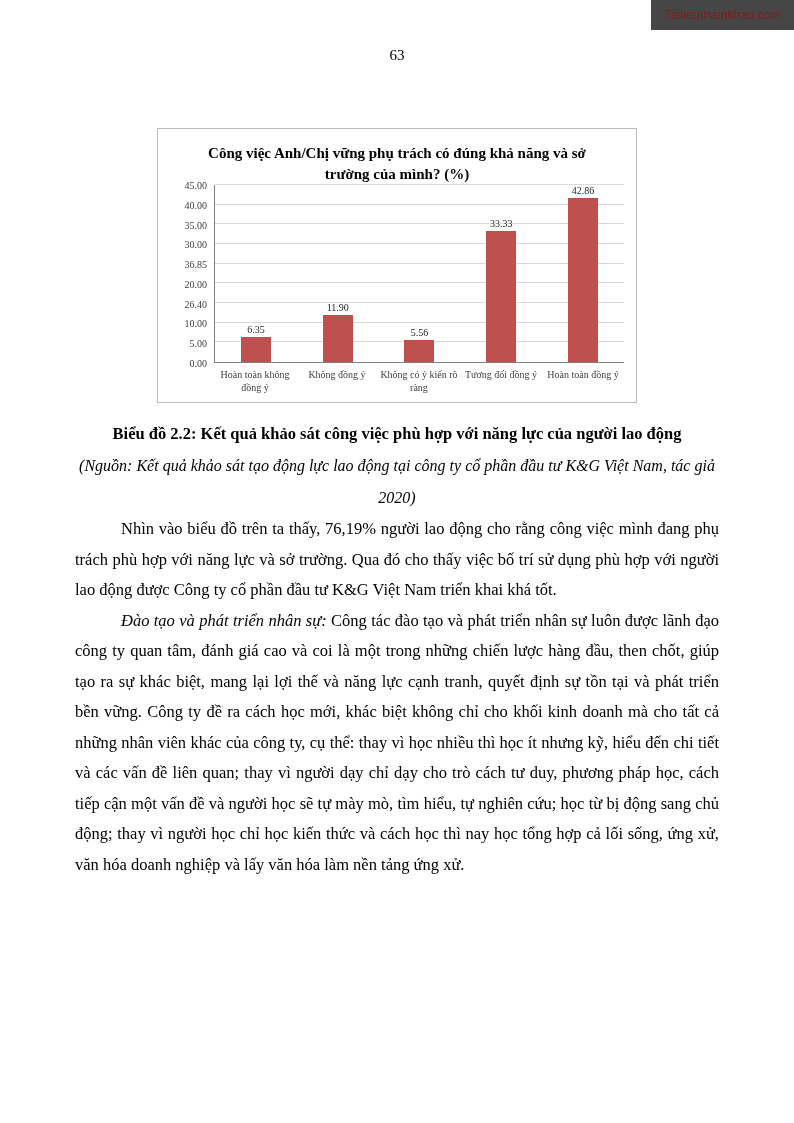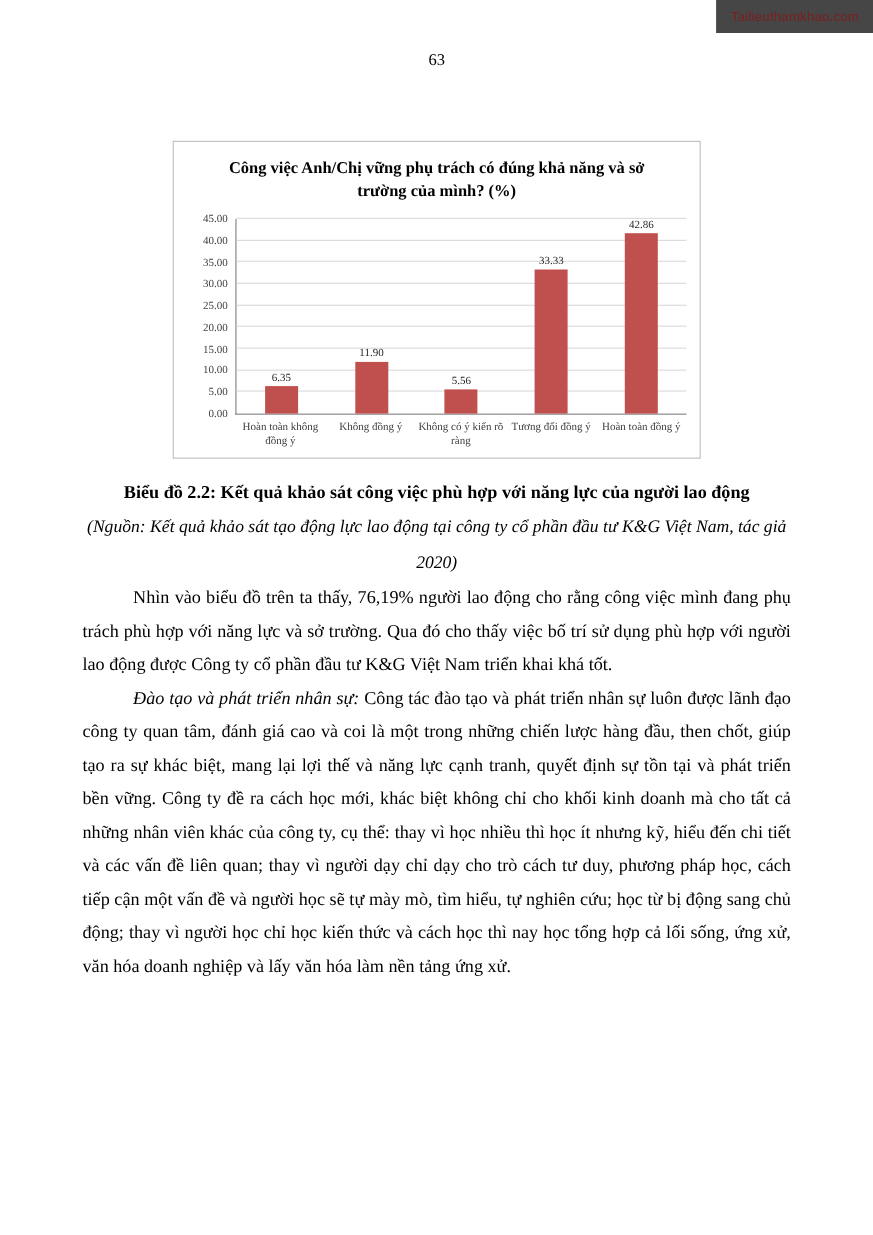--- a/index.html
+++ b/index.html
@@ -37,21 +37,21 @@
     background:#fff;
   }
   .chart-title {
     font-weight:bold;
     font-size:15px;
     line-height:1.4;
     text-align:center;
     max-width:400px;
     margin:0 auto;
   }
-  .chart-body { display:flex; height:178px; margin-top:14px; }
+  .chart-body { display:flex; height:178px; margin-top:0; }
   .y-axis { position:relative; width:44px; }
   .ytick {
     position:absolute; right:7px;
     transform:translateY(50%);
     font-size:10px; color:#404040;
     white-space:nowrap;
   }
   .plot {
     position:relative; flex:1;
     border-left:1px solid #7f7f7f;
@@ -115,23 +115,23 @@
   <div class="page-number">63</div>
 
   <div class="chart-frame">
     <div class="chart-title">Công việc Anh/Chị vững phụ trách có đúng khả năng và sở trường của mình? (%)</div>
     <div class="chart-body">
       <div class="y-axis">
           <div class="ytick" style="bottom: 100%;">45.00</div>
           <div class="ytick" style="bottom: 88.8889%;">40.00</div>
           <div class="ytick" style="bottom: 77.7778%;">35.00</div>
           <div class="ytick" style="bottom: 66.6667%;">30.00</div>
-          <div class="ytick" style="bottom: 55.5556%;">25.00</div>
+          <div class="ytick" style="bottom: 55.5556%;">36.85</div>
           <div class="ytick" style="bottom: 44.4444%;">20.00</div>
-          <div class="ytick" style="bottom: 33.3333%;">15.00</div>
+          <div class="ytick" style="bottom: 33.3333%;">26.40</div>
           <div class="ytick" style="bottom: 22.2222%;">10.00</div>
           <div class="ytick" style="bottom: 11.1111%;">5.00</div>
           <div class="ytick" style="bottom: 0%;">0.00</div>
         </div>
       <div class="plot">
         <div>
             <div class="gridline" style="bottom: 100%;"></div>
             <div class="gridline" style="bottom: 88.8889%;"></div>
             <div class="gridline" style="bottom: 77.7778%;"></div>
             <div class="gridline" style="bottom: 66.6667%;"></div>

